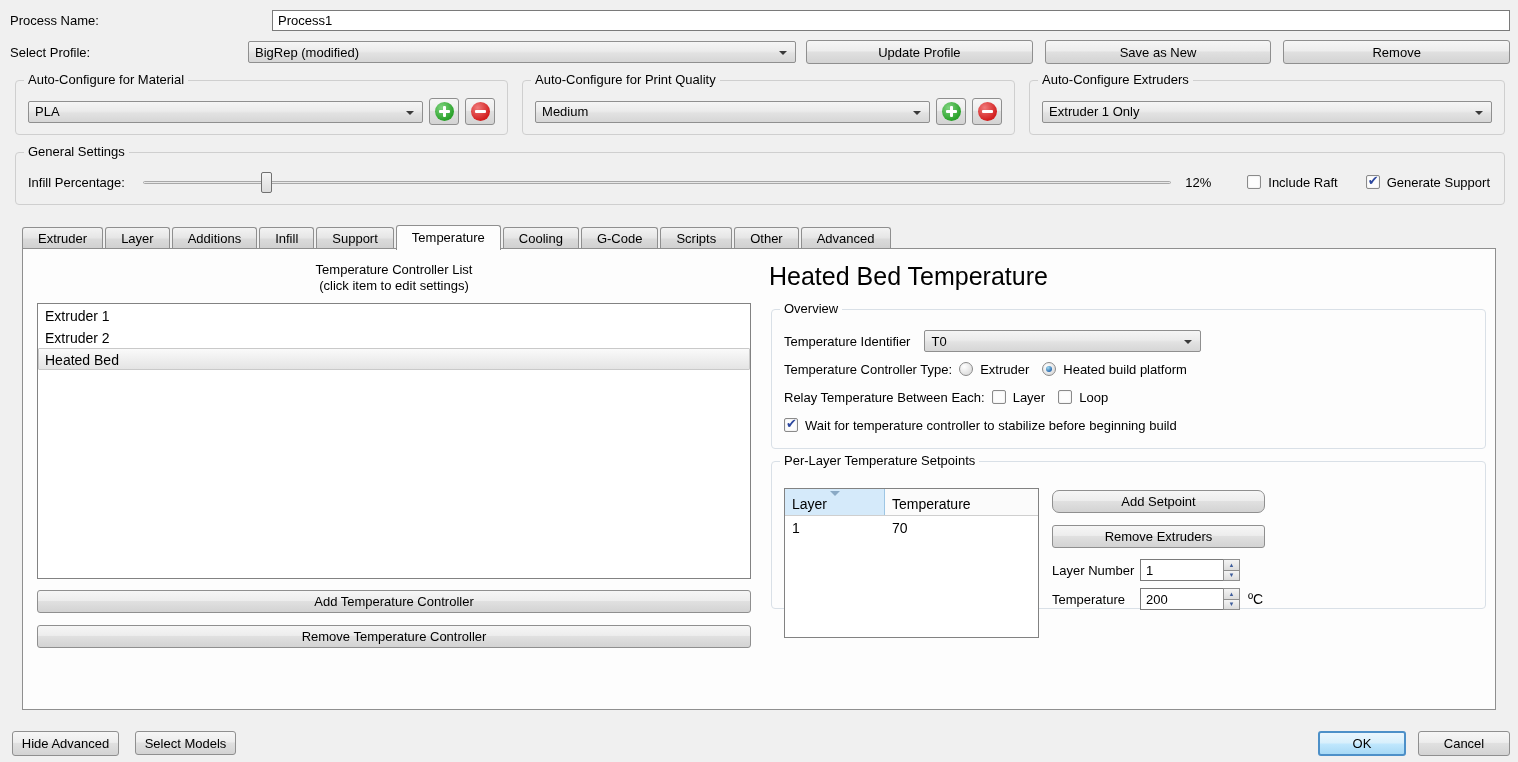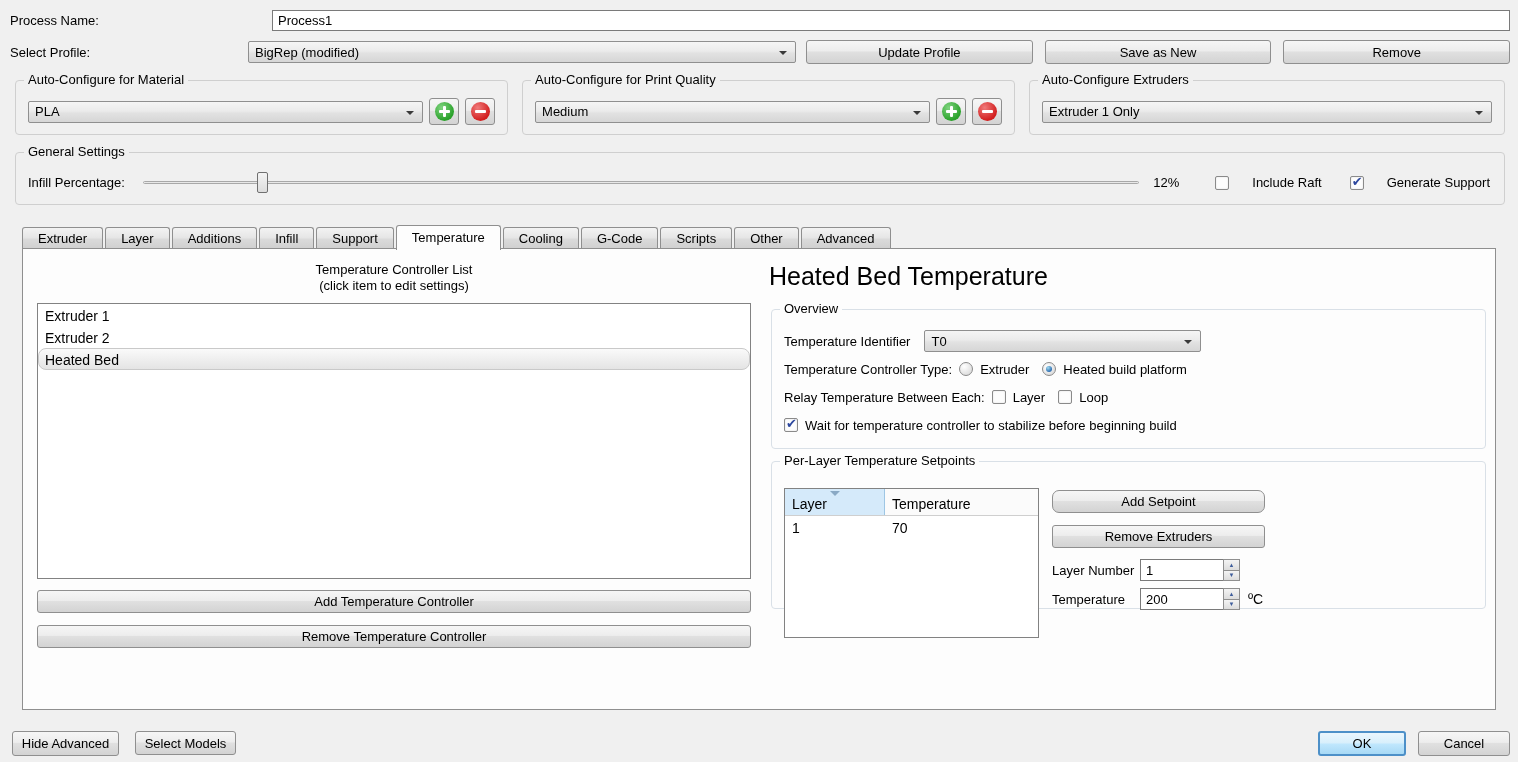--- a/index.html
+++ b/index.html
@@ -115,21 +115,21 @@
   .slider-track {
     position:absolute; left:0; right:0; top:9px; height:3px;
     background:#e8e8e8; border:1px solid #a8a8a8; border-radius:2px;
   }
   .slider-handle {
     position:absolute; top:0; width:11px; height:21px;
     background:linear-gradient(to bottom,#f4f4f4,#dcdcdc);
     border:1px solid #707070; border-radius:2px;
   }
   .pct { width:34px; flex:none; }
-  .check-group { display:flex; align-items:center; gap:23px; margin-left:28px; white-space:nowrap; }
+  .check-group { display:flex; gap:7px; margin-left:28px; white-space:nowrap; }
   
   .tabbar { position:absolute; left:22px; top:225px; display:flex; align-items:flex-end; height:24px; }
   .tab {
     height:22px; padding:0 15px; display:flex; align-items:center;
     background:linear-gradient(to bottom,#f3f3f3,#e6e6e6 45%,#dadada 55%,#cfcfcf);
     border:1px solid #8f8f8f; border-bottom:none; border-radius:3px 3px 0 0;
     margin-right:2px; font-size:13px; position:relative; z-index:1;
   }
   .tab.active {
     height:25px; background:#fdfdfd; z-index:3; margin-bottom:-1px; padding-bottom:1px;
@@ -141,21 +141,21 @@
   
   .left-col { position:absolute; left:14px; top:0; width:714px; height:100%; }
   .list-title { margin-top:13px; text-align:center; line-height:16px; }
   .listbox {
     position:absolute; left:0; top:54px; width:714px; height:276px;
     background:#fff; border:1px solid #828282; overflow:hidden;
   }
   .list-item { height:22px; line-height:22px; padding:0 6px; font-size:14px; border:1px solid transparent; }
   .list-item.selected {
     background:linear-gradient(to bottom,#fafafa,#e4e4e4);
-    border-color:#c9c9c9; border-radius:8px;
+    border-color:#c9c9c9; border-radius:1px;
   }
   .left-btn { position:absolute; left:0; width:714px; height:23px; }
   #add-ctrl-btn { top:341px; } #rem-ctrl-btn { top:376px; }
   
   .right-col { position:absolute; left:746px; top:0; width:727px; height:100%; }
   .detail-heading { margin-top:13px; font-size:25px; letter-spacing:0; }
   .overview-group { position:absolute; left:2px; top:60px; width:715px; height:140px; padding:20px 12px 0 12px; }
   .ov-row { display:flex; align-items:center; margin-bottom:6px; height:22px; gap:7px; }
   #identifier-dd { width:277px; margin-left:7px; }
   .setpoints-group { position:absolute; left:2px; top:212px; width:715px; height:148px; }

